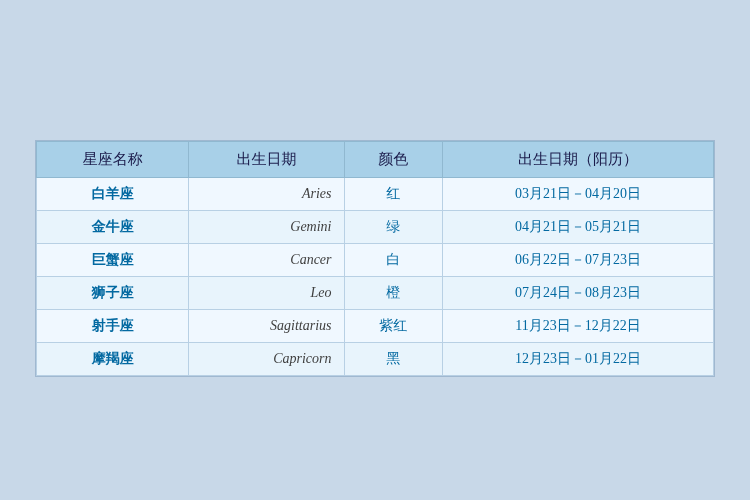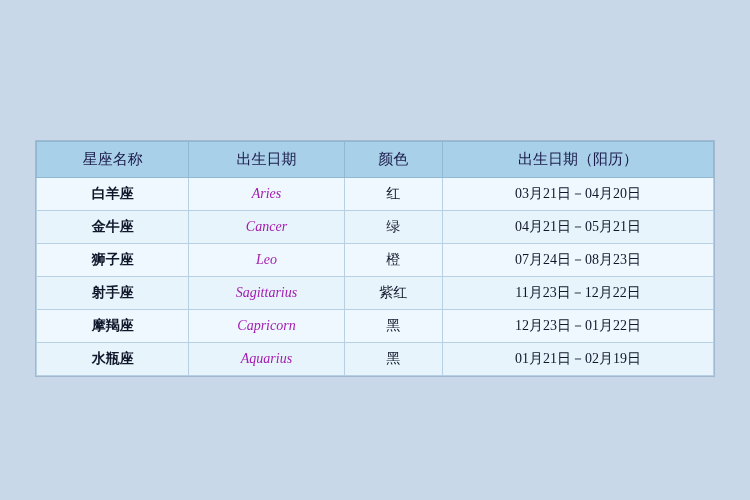--- a/index.html
+++ b/index.html
@@ -49,31 +49,32 @@
     }
 
     tbody tr:nth-child(even) {
       background-color: #e8f4fc;
     }
 
     tbody td {
       border: 1px solid #b8d0e4;
       padding: 7px 12px;
       text-align: center;
-      color: #0f172a;
+      color: #0369a1;
       font-size: 14px;
     }
 
     tbody td:first-child {
       font-weight: bold;
     }
 
     tbody td:nth-child(2) {
       font-style: italic;
-      color: #a21caf;
+      color: #404040;
+      text-align: right;
     }
   </style>
 </head>
 <body>
 
 <div class="table-container">
   <table>
     <thead>
       <tr>
         <th>星座名称</th>
@@ -84,43 +85,43 @@
     </thead>
     <tbody id="table-body">
     <tr>
           <td>白羊座</td>
           <td>Aries</td>
           <td>红</td>
           <td>03月21日－04月20日</td>
         </tr>
         <tr>
           <td>金牛座</td>
-          <td>Cancer</td>
+          <td>Gemini</td>
           <td>绿</td>
           <td>04月21日－05月21日</td>
+        </tr>
+        <tr>
+          <td>巨蟹座</td>
+          <td>Cancer</td>
+          <td>白</td>
+          <td>06月22日－07月23日</td>
         </tr>
         <tr>
           <td>狮子座</td>
           <td>Leo</td>
           <td>橙</td>
           <td>07月24日－08月23日</td>
         </tr>
         <tr>
           <td>射手座</td>
           <td>Sagittarius</td>
           <td>紫红</td>
           <td>11月23日－12月22日</td>
         </tr>
         <tr>
           <td>摩羯座</td>
           <td>Capricorn</td>
           <td>黑</td>
           <td>12月23日－01月22日</td>
         </tr>
-        <tr>
-          <td>水瓶座</td>
-          <td>Aquarius</td>
-          <td>黑</td>
-          <td>01月21日－02月19日</td>
-        </tr>
       </tbody>
   </table>
 </div>
 
 </body></html>

